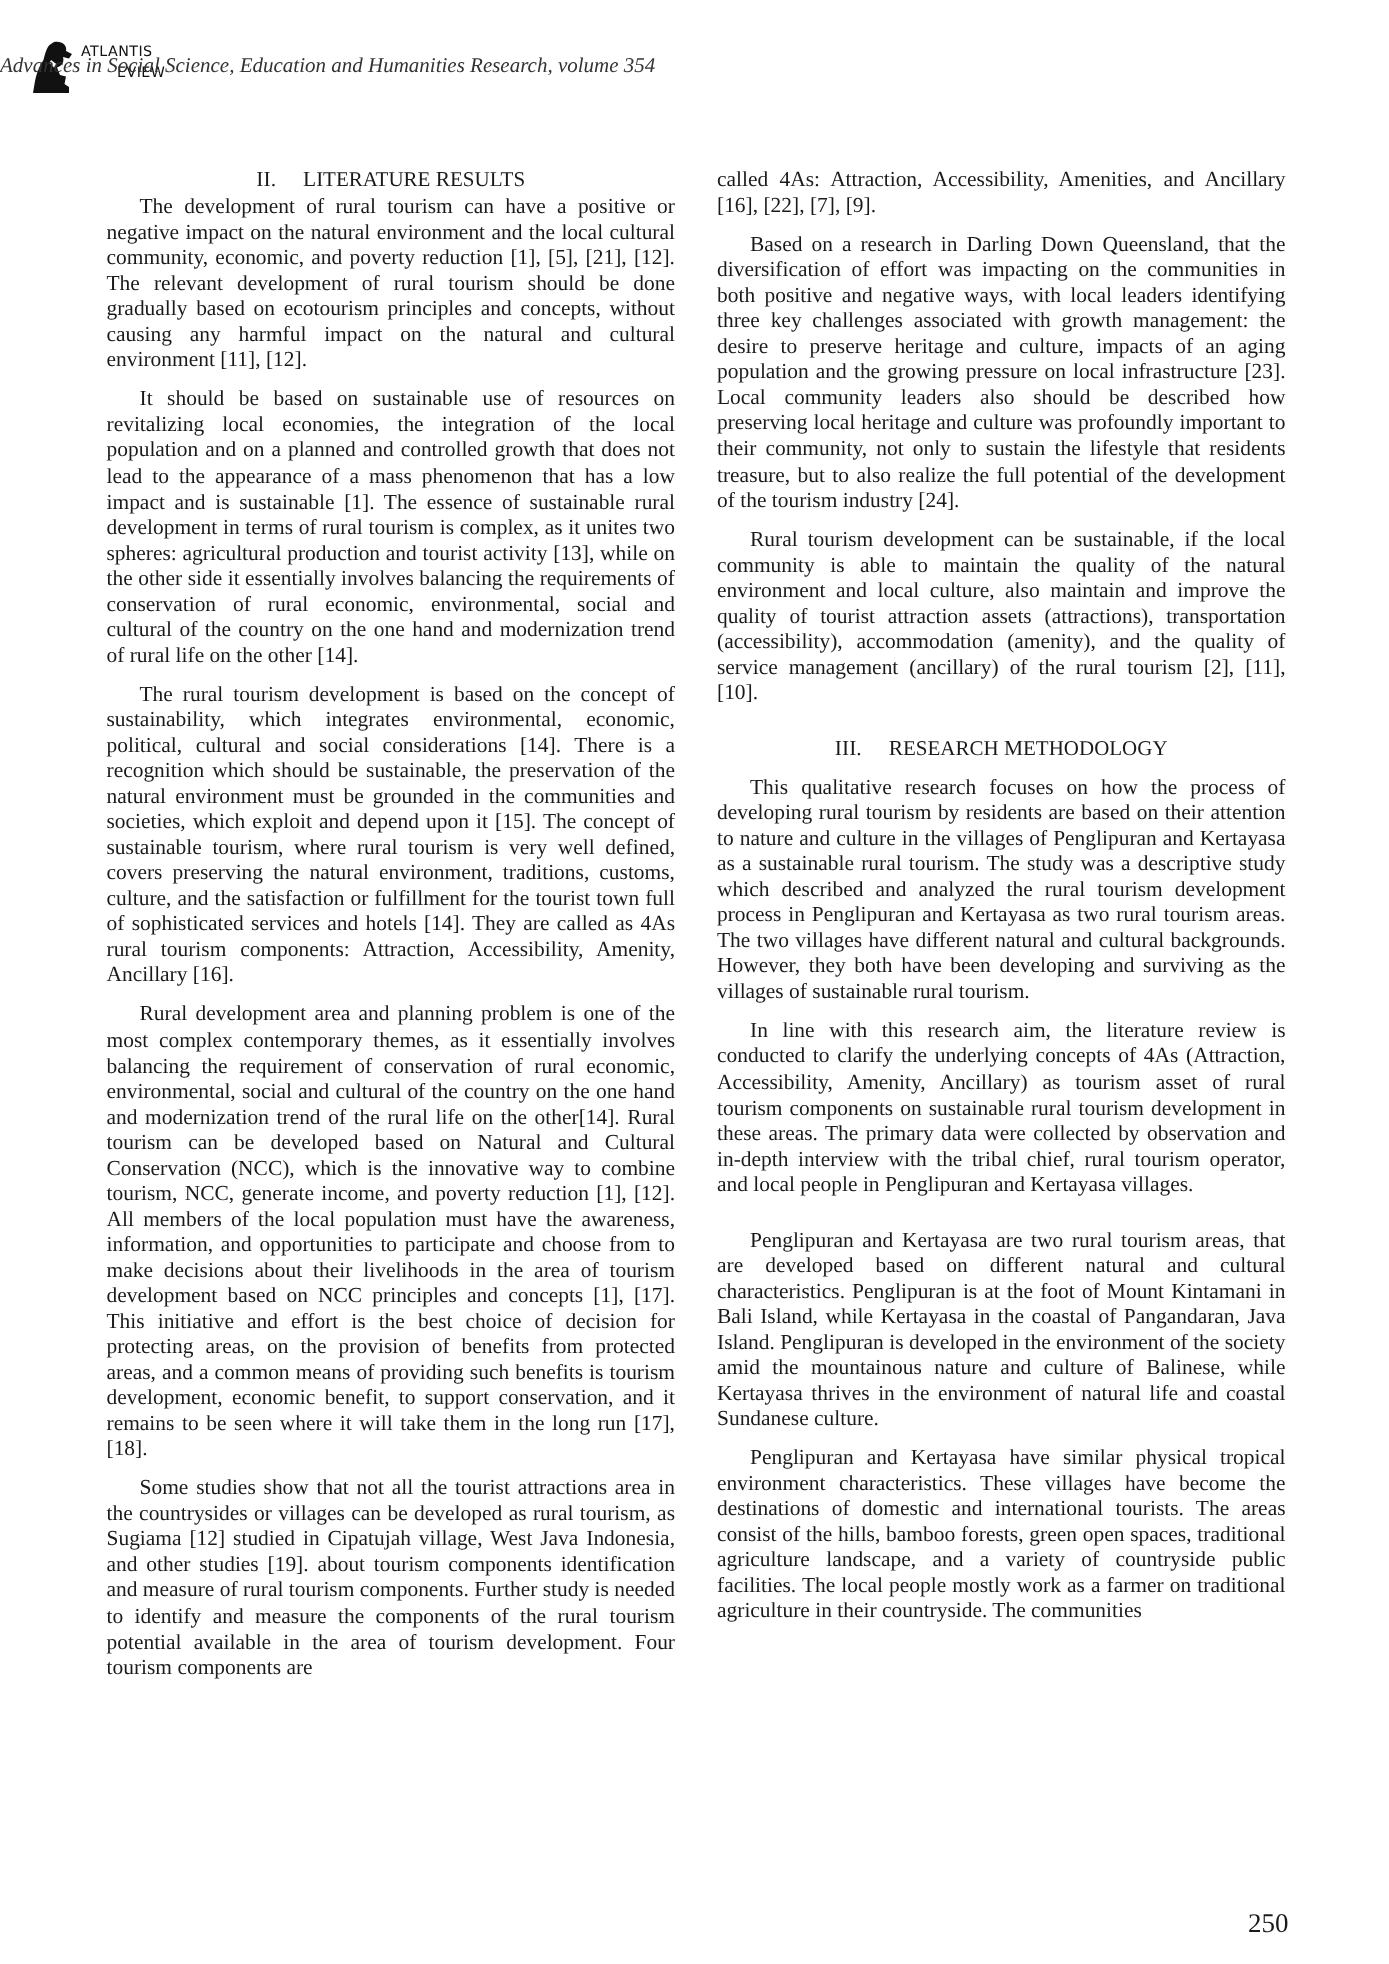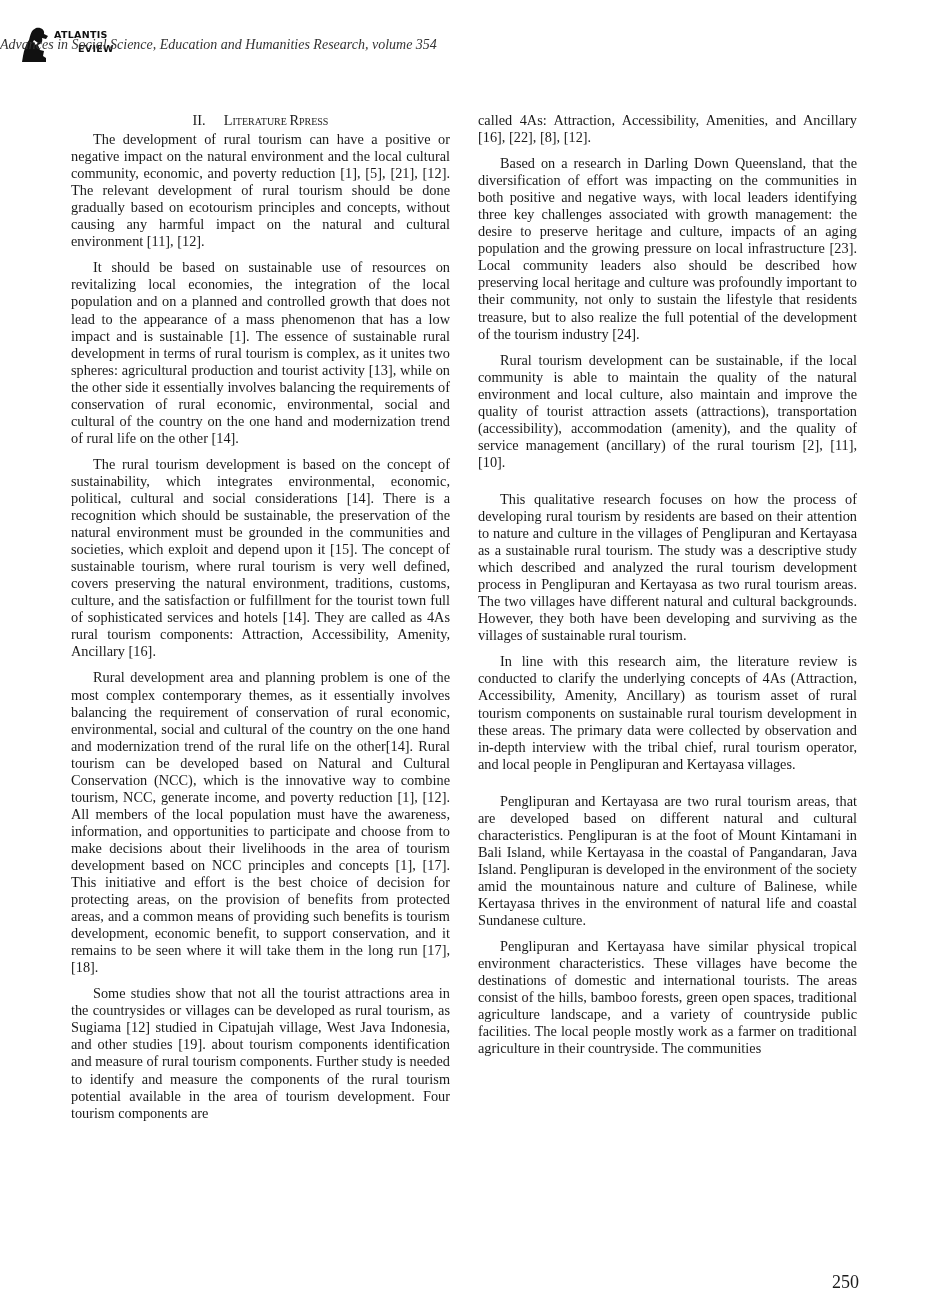--- a/index.html
+++ b/index.html
@@ -4,71 +4,74 @@
 <style>
   html, body { margin: 0; padding: 0; background: #ffffff; }
   body {
     width: 926px; height: 1309px; position: relative; overflow: hidden;
     font-family: "Liberation Serif", "DejaVu Serif", serif; color: #1a1a1a;
   }
   .logo { position: absolute; left: 22px; top: 26px; width: 100px; height: 40px; }
   .logo svg { position: absolute; left: 0; top: 0; }
   .logo .l1, .logo .l2 {
     position: absolute; font-family: "DejaVu Sans", "Liberation Sans", sans-serif;
-    font-weight: bold; font-size: 9.5px; letter-spacing: 0.3px; color: #111;
+    font-weight: normal; font-size: 9.5px; letter-spacing: 0.3px; color: #111;
   }
   .logo .l1 { left: 32px; top: 3px; }
   .logo .l2 { left: 56px; top: 17px; }
   .running-head {
     position: absolute; left: 0; width: 926px; top: 37px; text-align: left;
     font-style: italic; font-size: 14px; color: #333;
   }
   .col { position: absolute; top: 112px; width: 379px; font-size: 14.3px; line-height: 17.05px; }
   .col.left { left: 71px; }
   .col.right { left: 478px; top: 112px; }
   p { margin: 0 0 9px 0; text-align: justify; text-indent: 22px; hyphens: none; }
   p.noindent { text-indent: 0; }
   .sec-head { text-align: center; margin: 0 0 1px 0; font-size: 14.3px; }
   .sec-head .num { display: inline-block; margin-right: 18px; }
   .sc-big { font-size: 14.3px; }
-  .sc-small { font-size: 10px; }
+  .sc-small { font-size: 14px; }
   .sub-head { font-style: italic; margin: 0 0 8px 0; }
   .sub-head .letter { display: inline-block; width: 22px; }
   .page-num { position: absolute; left: 832px; top: 1272px; font-size: 18px; }
 </style>
 </head>
 <body>
 
 <div class="logo">
   <svg width="30" height="36" viewBox="0 0 30 36">
     <path d="M14 2 C19 1 23 4 22 8 L26 10 L24 13 L20 12 C21 16 19 18 16 19 L18 24 L22 25 L21 30 L24 32 L24 36 L0 36 L1 30 C2 24 4 18 7 14 C8 10 9 6 11 4 Z" fill="#111"></path>
     <path d="M12 14 L16 17 L14 19 L11 16 Z" fill="#fff"></path>
   </svg>
   <span class="l1">ATLANTIS</span>
   <span class="l2">EVIEW</span>
 </div>
 
 <div class="running-head">Advances in Social Science, Education and Humanities Research, volume 354</div>
 
 <div class="col left">
   <div class="sec-head">
-    <span class="num">II.</span><span class="sc-big">L</span><span class="sc-small">ITERATURE </span><span class="sc-big">R</span><span class="sc-small">PRESS</span>
+    <span class="num">II.</span><span class="sc-big">L</span><span class="sc-small">ITERATURE </span><span class="sc-big">R</span><span class="sc-small">ESULTS</span>
   </div>
   <p>The development of rural tourism can have a positive or negative impact on the natural environment and the local cultural community, economic, and poverty reduction [1], [5], [21], [12]. The relevant development of rural tourism should be done gradually based on ecotourism principles and concepts, without causing any harmful impact on the natural and cultural environment [11], [12].</p>
   <p>It should be based on sustainable use of resources on revitalizing local economies, the integration of the local population and on a planned and controlled growth that does not lead to the appearance of a mass phenomenon that has a low impact and is sustainable [1]. The essence of sustainable rural development in terms of rural tourism is complex, as it unites two spheres: agricultural production and tourist activity [13], while on the other side it essentially involves balancing the requirements of conservation of rural economic, environmental, social and cultural of the country on the one hand and modernization trend of rural life on the other [14].</p>
   <p>The rural tourism development is based on the concept of sustainability, which integrates environmental, economic, political, cultural and social considerations [14]. There is a recognition which should be sustainable, the preservation of the natural environment must be grounded in the communities and societies, which exploit and depend upon it [15]. The concept of sustainable tourism, where rural tourism is very well defined, covers preserving the natural environment, traditions, customs, culture, and the satisfaction or fulfillment for the tourist town full of sophisticated services and hotels [14]. They are called as 4As rural tourism components: Attraction, Accessibility, Amenity, Ancillary [16].</p>
   <p>Rural development area and planning problem is one of the most complex contemporary themes, as it essentially involves balancing the requirement of conservation of rural economic, environmental, social and cultural of the country on the one hand and modernization trend of the rural life on the other[14]. Rural tourism can be developed based on Natural and Cultural Conservation (NCC), which is the innovative way to combine tourism, NCC, generate income, and poverty reduction [1], [12]. All members of the local population must have the awareness, information, and opportunities to participate and choose from to make decisions about their livelihoods in the area of tourism development based on NCC principles and concepts [1], [17]. This initiative and effort is the best choice of decision for protecting areas, on the provision of benefits from protected areas, and a common means of providing such benefits is tourism development, economic benefit, to support conservation, and it remains to be seen where it will take them in the long run [17], [18].</p>
   <p>Some studies show that not all the tourist attractions area in the countrysides or villages can be developed as rural tourism, as Sugiama [12] studied in Cipatujah village, West Java Indonesia, and other studies [19]. about tourism components identification and measure of rural tourism components. Further study is needed to identify and measure the components of the rural tourism potential available in the area of tourism development. Four tourism components are</p>
 </div>
 
 <div class="col right">
-  <p class="noindent">called 4As: Attraction, Accessibility, Amenities, and Ancillary [16], [22], [8], [12].</p>
+  <p class="noindent">called 4As: Attraction, Accessibility, Amenities, and Ancillary [16], [22], [7], [9].</p>
   <p>Based on a research in Darling Down Queensland, that the diversification of effort was impacting on the communities in both positive and negative ways, with local leaders identifying three key challenges associated with growth management: the desire to preserve heritage and culture, impacts of an aging population and the growing pressure on local infrastructure [23]. Local community leaders also should be described how preserving local heritage and culture was profoundly important to their community, not only to sustain the lifestyle that residents treasure, but to also realize the full potential of the development of the tourism industry [24].</p>
   <p style="margin-bottom:20px;">Rural tourism development can be sustainable, if the local community is able to maintain the quality of the natural environment and local culture, also maintain and improve the quality of tourist attraction assets (attractions), transportation (accessibility), accommodation (amenity), and the quality of service management (ancillary) of the rural tourism [2], [11], [10].</p>
 
+  <div class="sec-head" style="margin-bottom:9px;">
+    <span class="num">III.</span><span class="sc-big">R</span><span class="sc-small">ESEARCH </span><span class="sc-big">M</span><span class="sc-small">ETHODOLOGY</span>
+  </div>
   <p>This qualitative research focuses on how the process of developing rural tourism by residents are based on their attention to nature and culture in the villages of Penglipuran and Kertayasa as a sustainable rural tourism. The study was a descriptive study which described and analyzed the rural tourism development process in Penglipuran and Kertayasa as two rural tourism areas. The two villages have different natural and cultural backgrounds. However, they both have been developing and surviving as the villages of sustainable rural tourism.</p>
   <p style="margin-bottom:20px;">In line with this research aim, the literature review is conducted to clarify the underlying concepts of 4As (Attraction, Accessibility, Amenity, Ancillary) as tourism asset of rural tourism components on sustainable rural tourism development in these areas. The primary data were collected by observation and in-depth interview with the tribal chief, rural tourism operator, and local people in Penglipuran and Kertayasa villages.</p>
 
   <p>Penglipuran and Kertayasa are two rural tourism areas, that are developed based on different natural and cultural characteristics. Penglipuran is at the foot of Mount Kintamani in Bali Island, while Kertayasa in the coastal of Pangandaran, Java Island. Penglipuran is developed in the environment of the society amid the mountainous nature and culture of Balinese, while Kertayasa thrives in the environment of natural life and coastal Sundanese culture.</p>
   <p>Penglipuran and Kertayasa have similar physical tropical environment characteristics. These villages have become the destinations of domestic and international tourists. The areas consist of the hills, bamboo forests, green open spaces, traditional agriculture landscape, and a variety of countryside public facilities. The local people mostly work as a farmer on traditional agriculture in their countryside. The communities</p>
 </div>
 
 <div class="page-num">250</div>
 
 </body></html>

